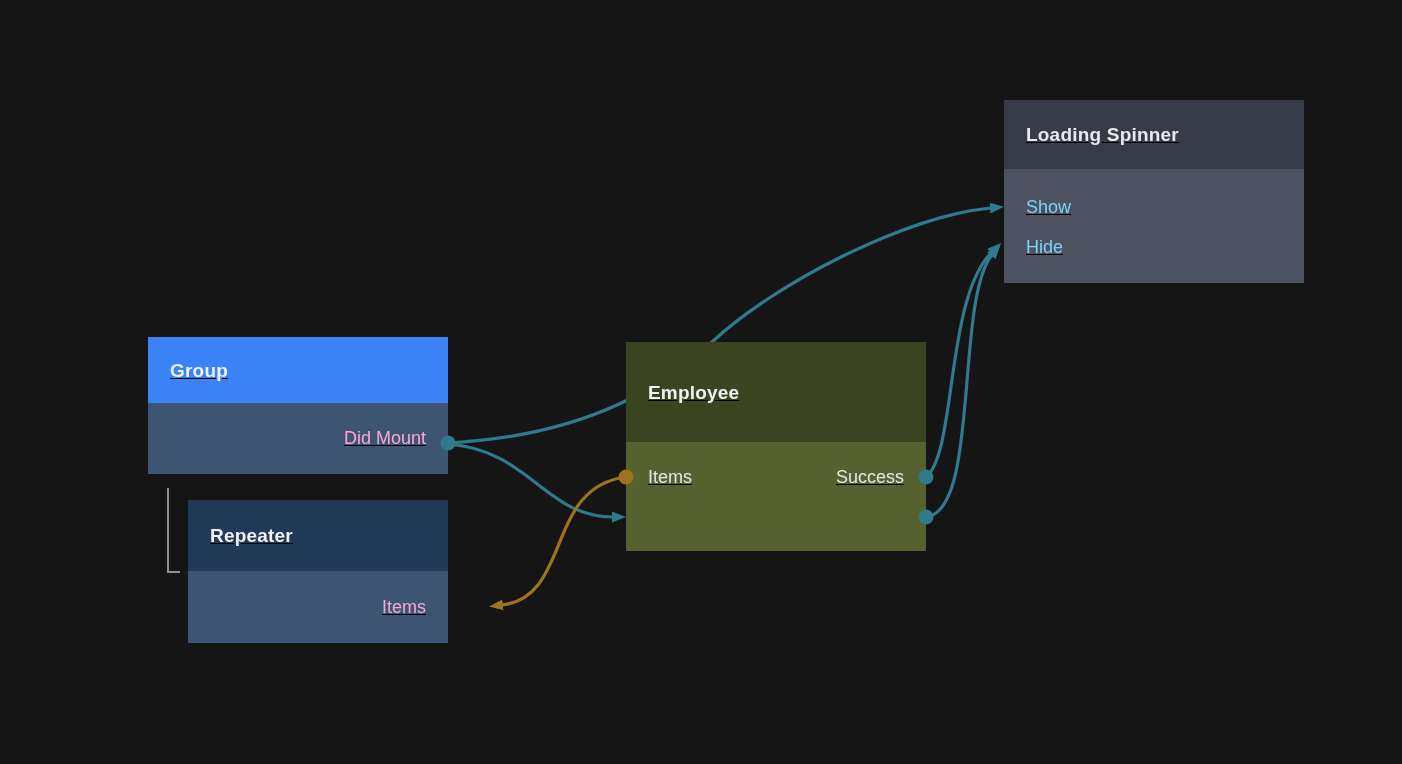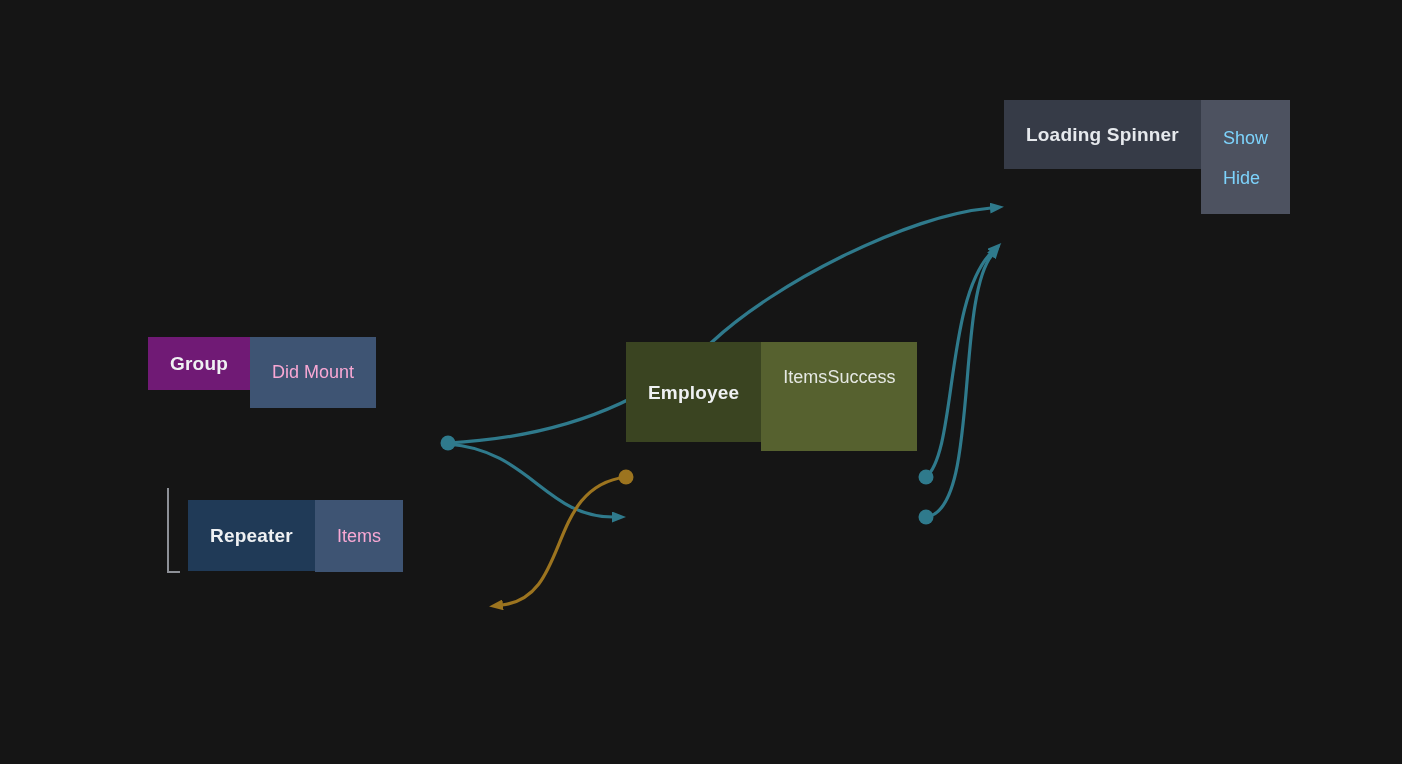--- a/index.html
+++ b/index.html
@@ -4,36 +4,36 @@
 <style>
   html,body{margin:0;padding:0;background:#151515;}
   #canvas{
     position:relative;width:1402px;height:764px;overflow:hidden;
     background:#151515;
     font-family:"Liberation Sans","DejaVu Sans",sans-serif;
   }
   .layer{position:absolute;left:0;top:0;width:1402px;height:764px;}
   #edges-layer{z-index:1;}
   #ports-layer{z-index:3;pointer-events:none;}
-  .node{position:absolute;z-index:2;display:flex;}
+  .node{position:absolute;z-index:2;display:flex;flex-direction:column;text-decoration:underline;}
   .node-header{
     display:flex;flex-direction:column;justify-content:center;
     padding:0 22px;box-sizing:border-box;
   }
   .node-title{font-size:19px;font-weight:700;color:#EFF1F3;line-height:29px;letter-spacing:.2px;}
   .node-subtitle{font-size:19px;font-weight:400;color:#BAC0A9;line-height:29px;}
   .node-body{box-sizing:border-box;position:relative;}
   .port-row{display:flex;align-items:center;height:40px;padding:0 22px;justify-content:space-between;}
   .port-label{font-size:18px;font-weight:400;color:#E5E8E3;}
   .right-only{justify-content:flex-end;}
   .left-only{justify-content:flex-start;}
 
   
   #node-group{left:148px;top:337px;width:300px;}
-  #node-group .node-header{height:53px;background:#701a75;}
+  #node-group .node-header{height:66px;background:#3b82f6;}
   #node-group .node-body{height:71px;background:#3E5473;display:flex;flex-direction:column;justify-content:center;}
 
   
   #node-repeater{left:188px;top:500px;width:260px;}
   #node-repeater .node-header{height:71px;background:#203A57;}
   #node-repeater .node-body{height:72px;background:#3E5473;display:flex;flex-direction:column;justify-content:center;}
 
   
   #node-employee{left:626px;top:342px;width:300px;}
   #node-employee .node-header{height:100px;background:#3A4421;}

